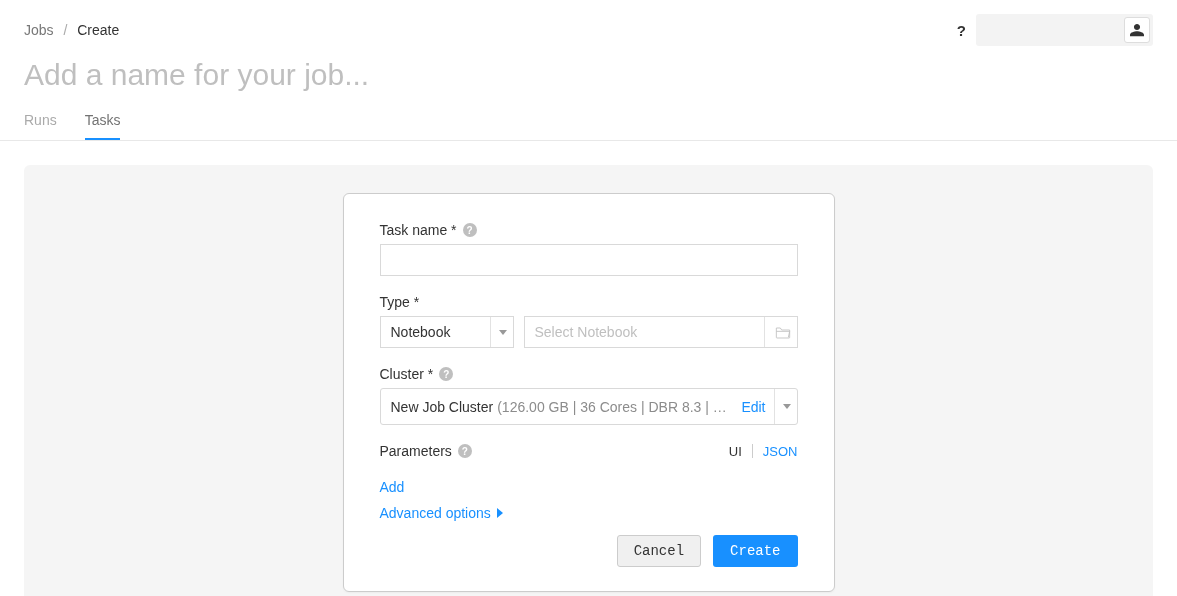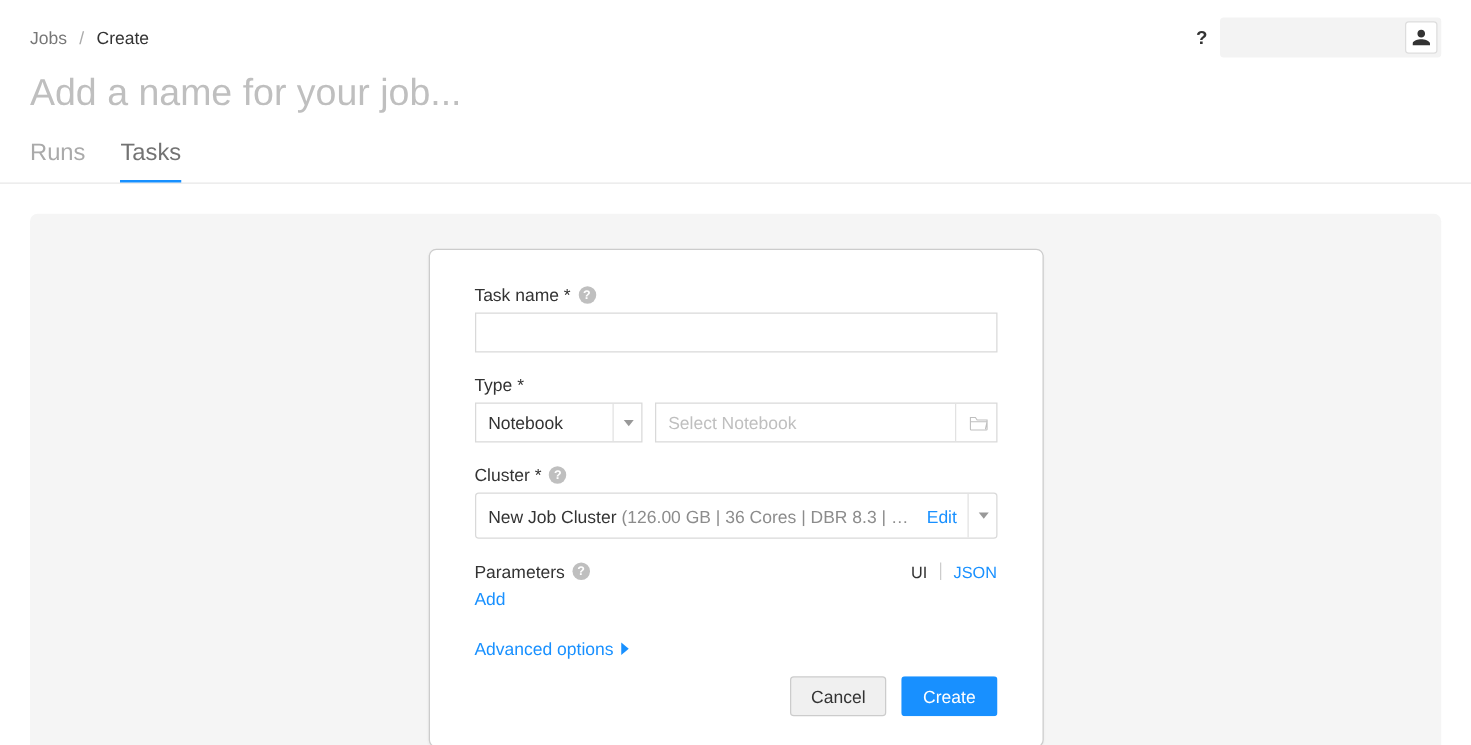--- a/index.html
+++ b/index.html
@@ -54,21 +54,21 @@
   }
   .title-input::placeholder { color: #bfbfbf; }
   .tabs {
     display: flex;
     gap: 28px;
     padding: 0 24px;
     border-bottom: 1px solid #e8e8e8;
   }
   .tab {
     padding: 0 0 10px 0;
-    font-size: 19px;
+    font-size: 14px;
     color: #aaa;
     cursor: pointer;
     border-bottom: 2px solid transparent;
   }
   .tab.active {
     color: #737373;
     border-bottom: 2px solid #1890ff;
   }
   .work-area {
     margin: 24px;
@@ -166,58 +166,59 @@
     overflow: hidden;
     white-space: nowrap;
   }
   .cluster-name { color: #333; }
   .cluster-details { color: #8c8c8c; overflow: hidden; text-overflow: ellipsis; }
   .edit-link { color: #1890ff; cursor: pointer; font-size: 14px; }
   .params-header {
     display: flex;
     justify-content: space-between;
     align-items: center;
-    margin-bottom: 6px;
+    margin-bottom: 20px;
   }
   .param-toggle {
     display: flex;
     align-items: center;
     gap: 10px;
     font-size: 13px;
   }
   .param-toggle .option { cursor: pointer; }
   .param-toggle .ui-opt { color: #333; }
   .param-toggle .json-opt { color: #1890ff; }
   .param-toggle .divider { width: 1px; height: 14px; background: #ccc; }
   .link { color: #1890ff; cursor: pointer; font-size: 14px; }
   .advanced {
     display: inline-flex;
     align-items: center;
     gap: 6px;
-    margin-top: 18px;
+    margin-top: 4px;
     margin-bottom: 14px;
   }
   .chev-right {
     width: 0; height: 0;
     border-top: 5px solid transparent;
     border-bottom: 5px solid transparent;
     border-left: 6px solid #1890ff;
   }
   .footer-actions {
     display: flex;
     justify-content: flex-end;
     gap: 12px;
   }
   .btn {
     height: 32px;
     padding: 0 16px;
     border-radius: 3px;
     font-size: 14px;
     cursor: pointer;
     border: 1px solid transparent;
+    font-family: Liberation Mono, monospace;
   }
   .btn-default {
     background: #f0f0f0;
     border: 1px solid #ccc;
     color: #333;
   }
   .btn-primary {
     background: #1890ff;
     color: #fff;
   }

